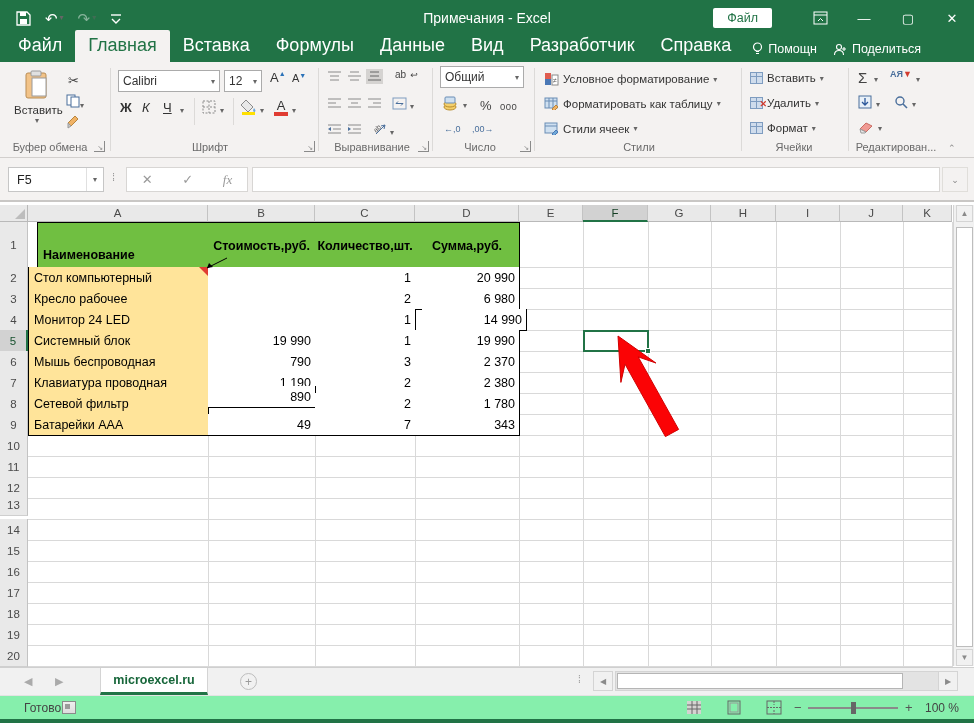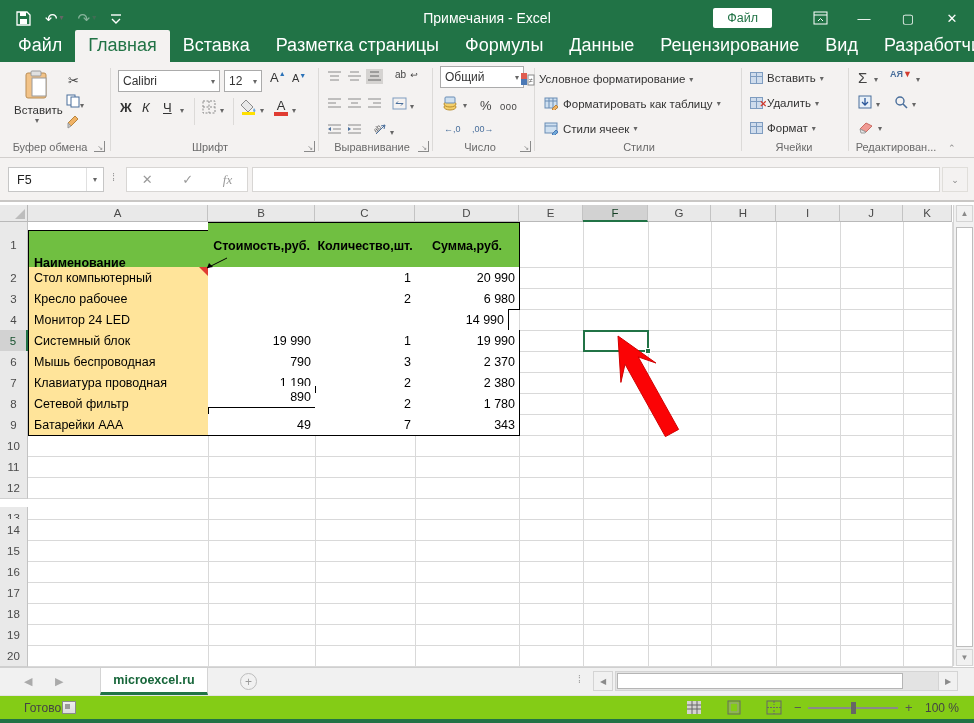--- a/index.html
+++ b/index.html
@@ -80,21 +80,21 @@
   .tabsbar { position:absolute; top:667px; left:0; width:974px; height:28px; background:#f1f1f1; border-top:1px solid #cfcfcf; }
   .nav-arrow { position:absolute; top:7px; font-size:11px; color:#aaa; }
   .sheettab { position:absolute; left:100px; top:0; width:108px; height:27px; background:#fff; border-left:1px solid #d4d4d4; border-right:1px solid #d4d4d4; border-bottom:3px solid #217346; display:flex; align-items:center; justify-content:center; font-size:12.5px; font-weight:bold; color:#17663a; }
   .addsheet { position:absolute; left:240px; top:5px; width:17px; height:17px; border:1px solid #bdbdbd; border-radius:50%; color:#9a9a9a; display:flex; align-items:center; justify-content:center; font-size:12px; background:#f1f1f1; }
   .hs-dots { position:absolute; left:578px; top:6px; color:#9a9a9a; font-size:10px; letter-spacing:1px; }
   .hs-btn { position:absolute; top:3px; width:20px; height:20px; background:#f1f1f1; border:1px solid #d4d4d4; color:#8a8a8a; font-size:8px; display:flex; align-items:center; justify-content:center; }
   .hs-track { position:absolute; left:615px; top:3px; width:325px; height:20px; background:#e3e3e3; border:1px solid #d4d4d4; }
   .hs-thumb { position:absolute; left:1px; top:1px; width:286px; height:16px; background:#fff; border:1px solid #b5b5b5; }
 
   
-  .statusbar { position:absolute; top:695px; left:0; width:974px; height:24px; background:#84cc16; border-top:1px solid #e3e3e3; font-size:12px; color:#444; }
+  .statusbar { position:absolute; top:695px; left:0; width:974px; height:24px; background:#86efac; border-top:1px solid #e3e3e3; font-size:12px; color:#444; }
   .greenstrip { position:absolute; top:719px; left:0; width:974px; height:4px; background:#217346; }
   .macro-ico { position:absolute; left:62px; top:5px; width:14px; height:13px; border:1px solid #8a8a8a; background:linear-gradient(#eee,#ddd); }
   .macro-ico:after { content:""; position:absolute; left:2px; top:2px; width:5px; height:5px; background:#9a9a9a; }
   .view-ico { position:absolute; top:4px; width:16px; height:15px; }
   .zoom-line { position:absolute; top:11px; height:2px; background:#8a8a8a; }
   .zoom-thumb { position:absolute; top:6px; width:5px; height:12px; background:#666; }
   .zsign { position:absolute; top:4px; font-size:13px; color:#555; }
 
   .arrow-svg { position:absolute; left:575px; top:120px; z-index:8; }
   .leader-svg { position:absolute; left:195px; top:50px; z-index:6; }
@@ -133,24 +133,22 @@
     <span class="winbtn">—</span>
     <span class="winbtn">▢</span>
     <span class="winbtn">✕</span>
   </div>
 </div>
 
 <div class="tabrow">
   <span class="rtab" style="padding-left:18px">Файл</span>
   <span class="rtab active">Главная</span>
   <span class="rtab">Вставка</span>
-  <span class="rtab">Разметка страницы</span>
   <span class="rtab">Формулы</span>
   <span class="rtab">Данные</span>
-  <span class="rtab">Рецензирование</span>
   <span class="rtab">Вид</span>
   <span class="rtab">Разработчик</span>
   <span class="rtab">Справка</span>
   <span class="rtab-ico">
     <svg width="11" height="14" viewBox="0 0 11 14">
         <circle cx="5.5" cy="5" r="4" fill="none" stroke="#fff" stroke-width="1.2"></circle>
         <path d="M4 9.5h3M4 11.5h3" stroke="#fff"></path>
       </svg>
     <span>Помощн</span>
   </span>
@@ -298,21 +296,21 @@
       </svg></span>
   <span class="abs dd" style="left:463px;top:39px">▾</span>
   <span class="abs" style="left:480px;top:36px;font-size:13px;color:#444">%</span>
   <span class="abs" style="left:500px;top:39px;font-size:9.5px;color:#444;letter-spacing:.5px">000</span>
   <span class="abs" style="left:444px;top:62px;font-size:9px;color:#4a6f9c">←,0</span>
   <span class="abs" style="left:472px;top:62px;font-size:9px;color:#4a6f9c">,00→</span>
   <div class="rgroup-label" style="left:436px;width:88px">Число</div>
   <div class="launcher" style="left:520px"></div>
   <div class="vdiv" style="left:534px"></div>
 
-  <div class="abs rsmall" style="left:520px;top:10px">
+  <div class="abs rsmall" style="left:544px;top:10px">
     <svg width="15" height="14" viewBox="0 0 15 14">
         <rect x="1" y="1" width="6" height="6" fill="#e05c4f"></rect>
         <rect x="1" y="7" width="6" height="6" fill="#4a78b5"></rect>
         <rect x="8" y="3" width="6" height="10" fill="#fff" stroke="#8a8a8a"></rect>
         <text x="9" y="11" font-size="7" fill="#555">≠</text>
       </svg>
     <span>Условное форматирование</span>
       <span class="dd">▾</span>
   </div>
   <div class="abs rsmall" style="left:544px;top:35px">
@@ -413,21 +411,21 @@
       <div class="rowhdr" style="top: 86px; height: 22px;">3</div>
       <div class="rowhdr" style="top: 107px; height: 22px;">4</div>
       <div class="rowhdr sel" style="top: 128px; height: 22px;">5</div>
       <div class="rowhdr" style="top: 149px; height: 22px;">6</div>
       <div class="rowhdr" style="top: 170px; height: 22px;">7</div>
       <div class="rowhdr" style="top: 191px; height: 22px;">8</div>
       <div class="rowhdr" style="top: 212px; height: 22px;">9</div>
       <div class="rowhdr" style="top: 233px; height: 22px;">10</div>
       <div class="rowhdr" style="top: 254px; height: 22px;">11</div>
       <div class="rowhdr" style="top: 275px; height: 22px;">12</div>
-      <div class="rowhdr" style="top: 305px; height: 22px;">13</div>
+      <div class="rowhdr" style="top: 292px; height: 22px;">13</div>
       <div class="rowhdr" style="top: 317px; height: 22px;">14</div>
       <div class="rowhdr" style="top: 338px; height: 22px;">15</div>
       <div class="rowhdr" style="top: 359px; height: 22px;">16</div>
       <div class="rowhdr" style="top: 380px; height: 22px;">17</div>
       <div class="rowhdr" style="top: 401px; height: 22px;">18</div>
       <div class="rowhdr" style="top: 422px; height: 22px;">19</div>
       <div class="rowhdr" style="top: 443px; height: 22px;">20</div>
       <div class="gl" style="left: 208px; top: 20px; width: 1px; height: 445px;"></div>
       <div class="gl" style="left: 315px; top: 20px; width: 1px; height: 445px;"></div>
       <div class="gl" style="left: 415px; top: 20px; width: 1px; height: 445px;"></div>
@@ -452,21 +450,21 @@
       <div class="gl" style="left: 28px; top: 275px; width: 924px; height: 1px;"></div>
       <div class="gl" style="left: 28px; top: 296px; width: 924px; height: 1px;"></div>
       <div class="gl" style="left: 28px; top: 317px; width: 924px; height: 1px;"></div>
       <div class="gl" style="left: 28px; top: 338px; width: 924px; height: 1px;"></div>
       <div class="gl" style="left: 28px; top: 359px; width: 924px; height: 1px;"></div>
       <div class="gl" style="left: 28px; top: 380px; width: 924px; height: 1px;"></div>
       <div class="gl" style="left: 28px; top: 401px; width: 924px; height: 1px;"></div>
       <div class="gl" style="left: 28px; top: 422px; width: 924px; height: 1px;"></div>
       <div class="gl" style="left: 28px; top: 443px; width: 924px; height: 1px;"></div>
       <div class="gl" style="left: 28px; top: 464px; width: 924px; height: 1px;"></div>
-      <div class="tcell hdr hdrA" style="left: 28px; top: 20px; width: 181px; height: 46px; border-top: 1px solid rgb(0, 0, 0); border-left: 1px solid rgb(0, 0, 0); margin-top: 8px;">
+      <div class="tcell hdr hdrA" style="left: 37px; top: 20px; width: 181px; height: 46px; border-top: 1px solid rgb(0, 0, 0); border-left: 1px solid rgb(0, 0, 0);">
         <span>Наименование</span>
       </div>
       <div class="tcell hdr hdr2" style="left: 208px; top: 20px; width: 108px; height: 46px; border-top: 1px solid rgb(0, 0, 0); border-left: none;">
         <span>Стоимость,</span>
         <br>
         <span>руб.</span>
       </div>
       <div class="tcell hdr hdr2" style="left: 315px; top: 20px; width: 101px; height: 46px; border-top: 1px solid rgb(0, 0, 0); border-left: none;">
         <span>Количество,</span>
         <br>
@@ -481,21 +479,21 @@
       <div class="tcell num" style="left: 208px; top: 65px; width: 108px; height: 22px; border-left: none;"></div>
       <div class="tcell num" style="left: 315px; top: 65px; width: 101px; height: 22px; border-left: none;">1</div>
       <div class="tcell num" style="left: 415px; top: 65px; width: 105px; height: 22px; border-left: none;">20 990</div>
       <div class="tcell colA" style="left: 28px; top: 86px; width: 181px; height: 22px; border-left: 1px solid rgb(0, 0, 0);">Кресло рабочее</div>
       <div class="tcell num" style="left: 208px; top: 86px; width: 108px; height: 22px; border-left: none;"></div>
       <div class="tcell num" style="left: 315px; top: 86px; width: 101px; height: 22px; border-left: none;">2</div>
       <div class="tcell num" style="left: 415px; top: 86px; width: 105px; height: 22px; border-left: none;">6 980</div>
       <div class="tcell colA" style="left: 28px; top: 107px; width: 181px; height: 22px; border-left: 1px solid rgb(0, 0, 0);">Монитор 24 LED</div>
       <div class="tcell num" style="left: 208px; top: 107px; width: 108px; height: 22px; border-left: none;"></div>
       <div class="tcell num" style="left: 315px; top: 107px; width: 101px; height: 22px; border-left: none;">1</div>
-      <div class="tcell num" style="left: 404px; top: 107px; width: 105px; height: 22px; border-left: none;">14 990</div>
+      <div class="tcell num" style="left: 422px; top: 107px; width: 105px; height: 22px; border-left: none;">14 990</div>
       <div class="tcell colA" style="left: 28px; top: 128px; width: 181px; height: 22px; border-left: 1px solid rgb(0, 0, 0);">Системный блок</div>
       <div class="tcell num" style="left: 208px; top: 128px; width: 108px; height: 22px; border-left: none;">19 990</div>
       <div class="tcell num" style="left: 315px; top: 128px; width: 101px; height: 22px; border-left: none;">1</div>
       <div class="tcell num" style="left: 415px; top: 128px; width: 105px; height: 22px; border-left: none;">19 990</div>
       <div class="tcell colA" style="left: 28px; top: 149px; width: 181px; height: 22px; border-left: 1px solid rgb(0, 0, 0);">Мышь беспроводная</div>
       <div class="tcell num" style="left: 208px; top: 149px; width: 108px; height: 22px; border-left: none;">790</div>
       <div class="tcell num" style="left: 315px; top: 149px; width: 101px; height: 22px; border-left: none;">3</div>
       <div class="tcell num" style="left: 415px; top: 149px; width: 105px; height: 22px; border-left: none;">2 370</div>
       <div class="tcell colA" style="left: 28px; top: 170px; width: 181px; height: 22px; border-left: 1px solid rgb(0, 0, 0);">Клавиатура проводная</div>
       <div class="tcell num" style="left: 208px; top: 170px; width: 108px; height: 22px; border-left: none;">1 190</div>

